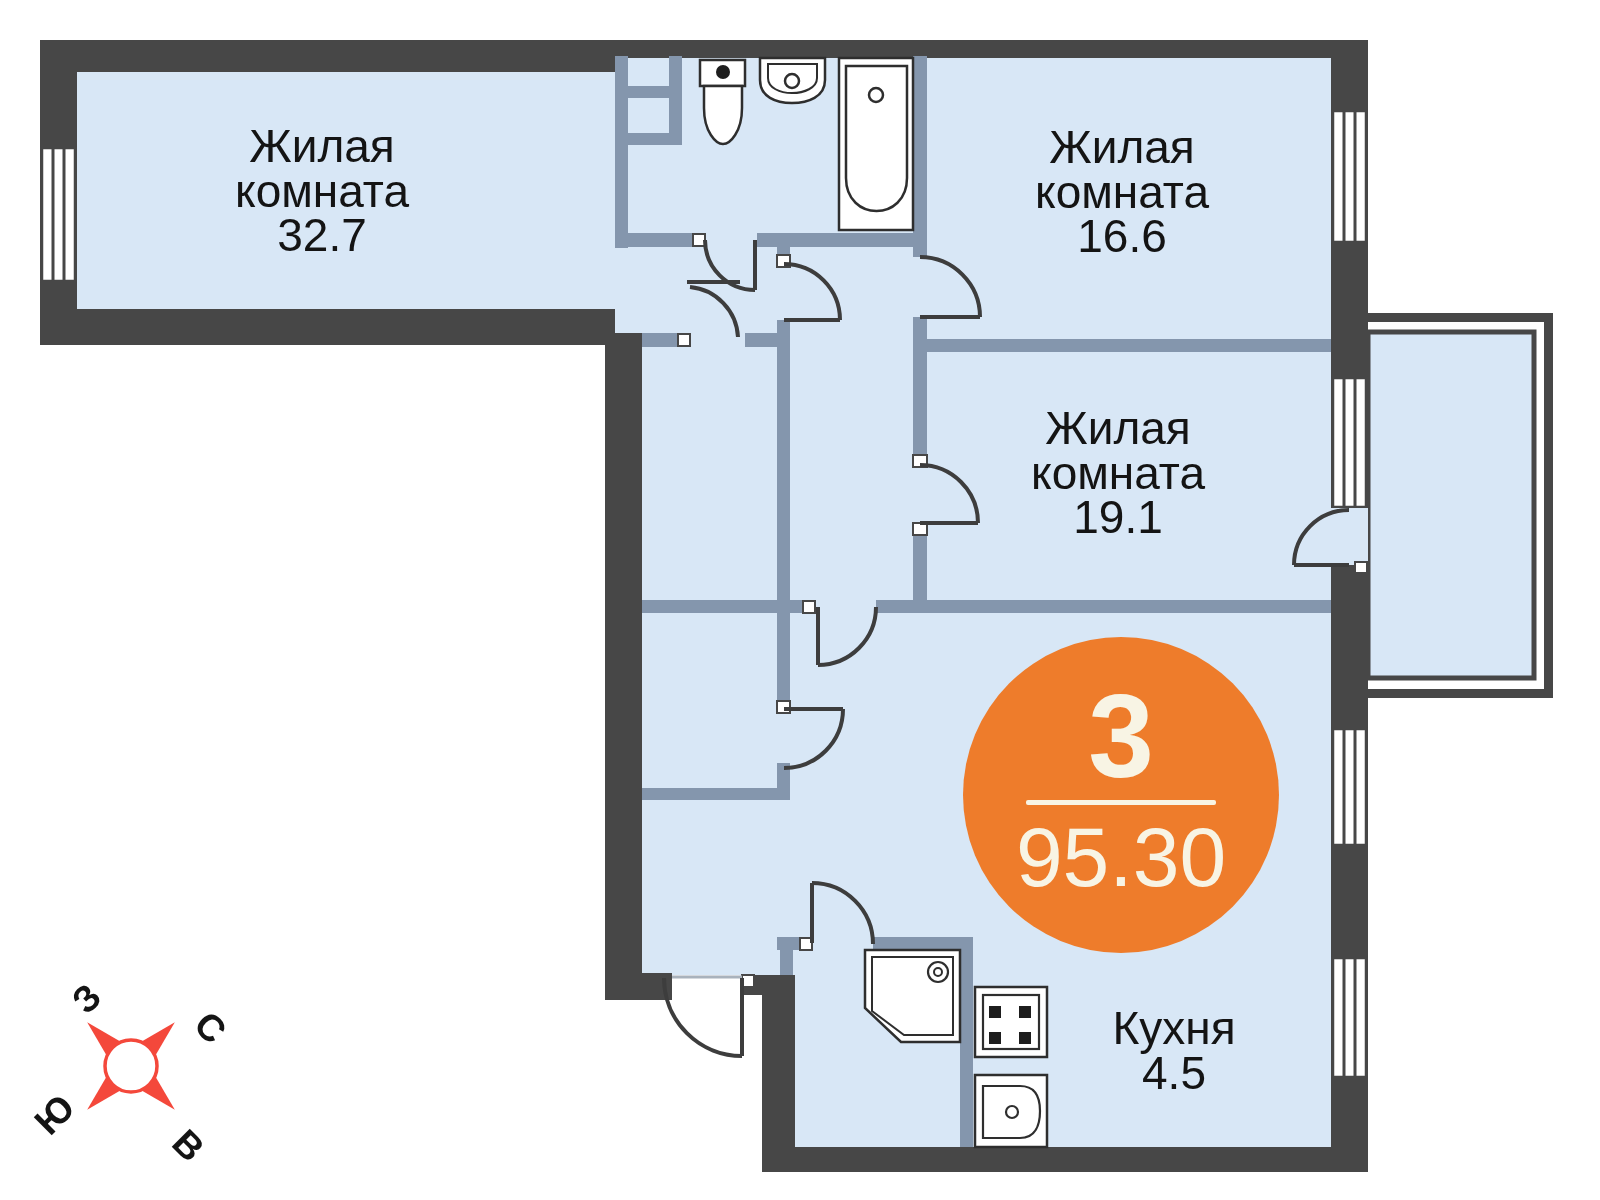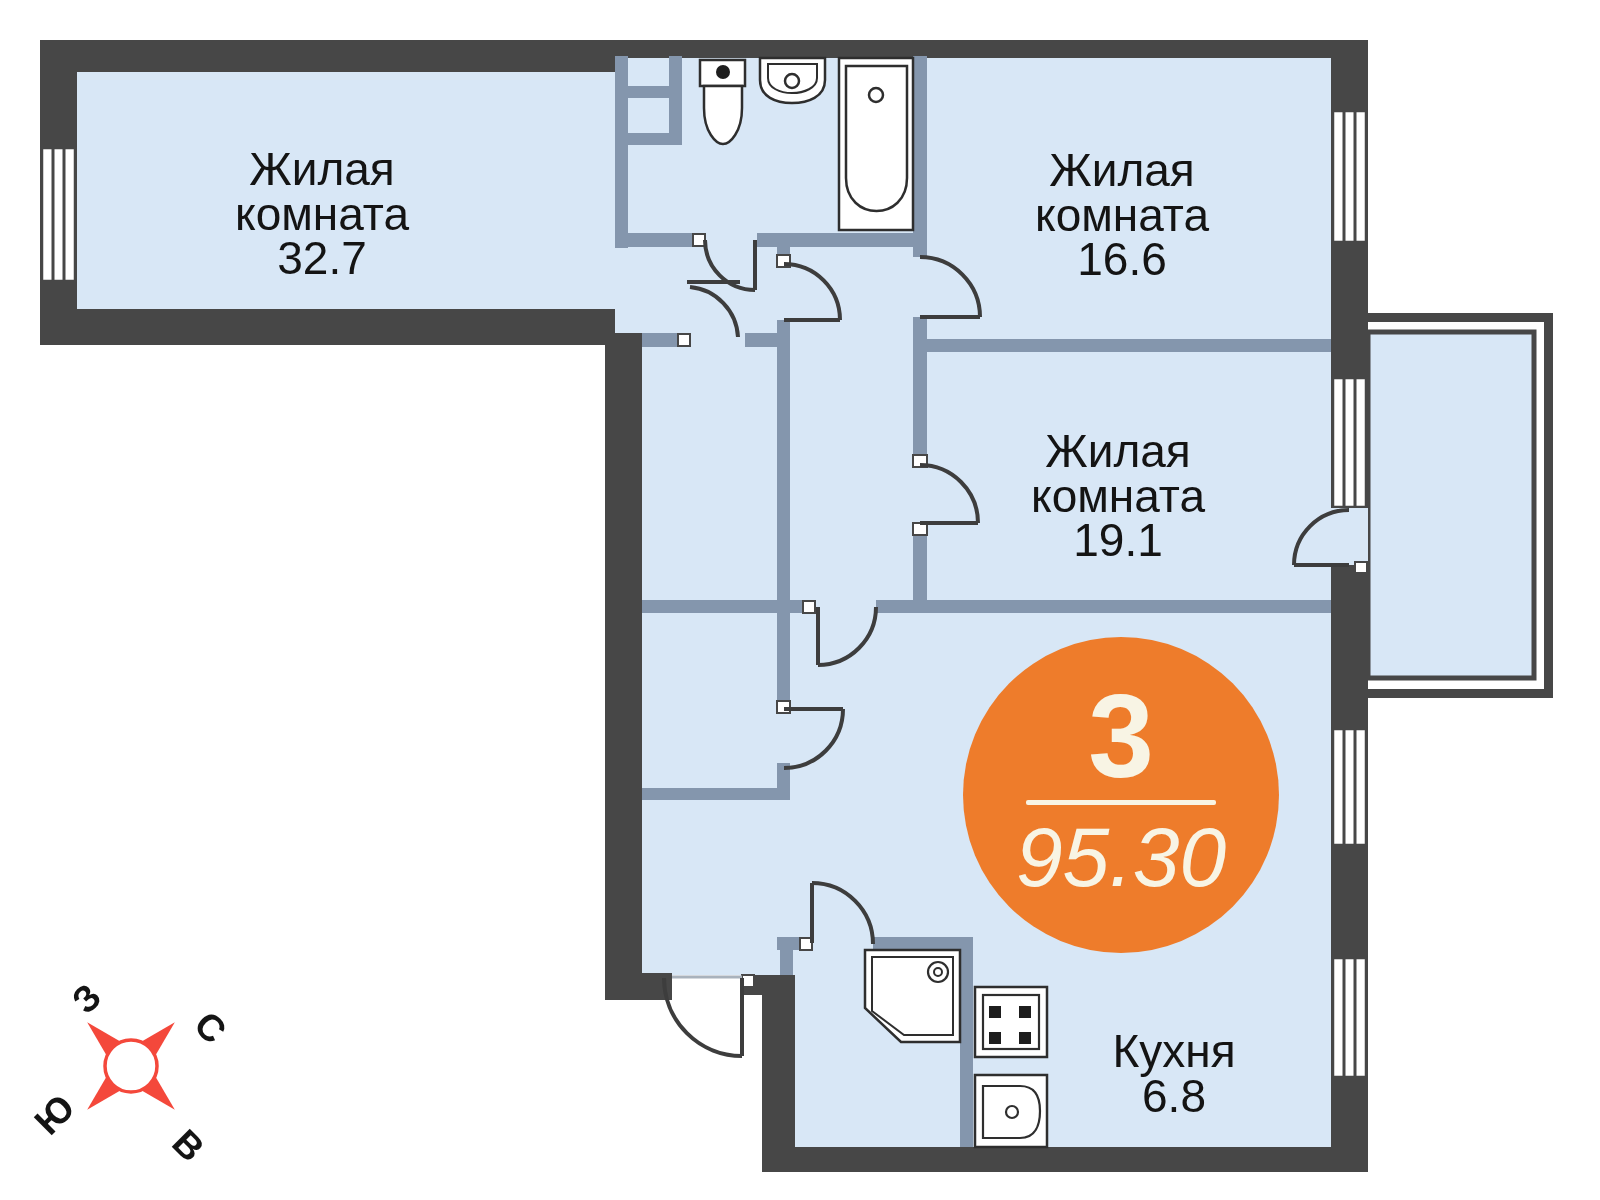--- a/index.html
+++ b/index.html
@@ -3,31 +3,31 @@
 <meta charset="utf-8">
 <style>
   html,body{margin:0;padding:0;background:#ffffff;}
   .plan{
     position:relative;width:1600px;height:1200px;background:#ffffff;overflow:hidden;
     font-family:"Liberation Sans", sans-serif;
   }
   .plan svg{position:absolute;left:0;top:0;}
   .room-label{
     position:absolute;text-align:center;color:#141414;
-    font-size:46px;line-height:0.97;letter-spacing:0px;margin-top:23px;
+    font-size:46px;line-height:0.97;letter-spacing:0px;
   }
   .room-label span{display:block;}
   .badge{
     position:absolute;left:963px;top:637px;width:316px;height:316px;border-radius:50%;
     background:#ee7c2b;display:flex;flex-direction:column;align-items:center;justify-content:center;
     color:#f8f4e4;padding-bottom:0;box-sizing:border-box;
   }
   .badge .rooms{font-size:118px;font-weight:bold;line-height:0.88;margin-top:-6px;}
   .badge .divider{width:190px;height:5px;background:#f8f4e4;border-radius:2px;margin:12px 0 10px 0;}
-  .badge .area{font-size:84px;line-height:1;font-style:italic;}
+  .badge .area{font-size:84px;line-height:1;}
   .compass-letter{
     position:absolute;width:48px;height:48px;display:flex;align-items:center;justify-content:center;
     font-size:37px;font-weight:bold;color:#141414;
   }
 </style>
 </head>
 <body>
 
 <div class="plan">
 
@@ -238,21 +238,21 @@
   </div>
 
   <div class="room-label" style="left:948px;top:406px;width:340px;">
     <span>Жилая</span>
     <span>комната</span>
     <span>19.1</span>
   </div>
 
   <div class="room-label" style="left:1054px;top:1006px;width:240px;">
     <span>Кухня</span>
-    <span>6.8</span>
+    <span>4.5</span>
   </div>
 
   <div class="badge">
     <span class="rooms">3</span>
     <div class="divider"></div>
     <span class="area">95.30</span>
   </div>
 
   <div class="compass-letter" style="left:63px;top:975px;transform:rotate(-45deg);">З</div>
   <div class="compass-letter" style="left:186px;top:1004px;transform:rotate(45deg);">С</div>

